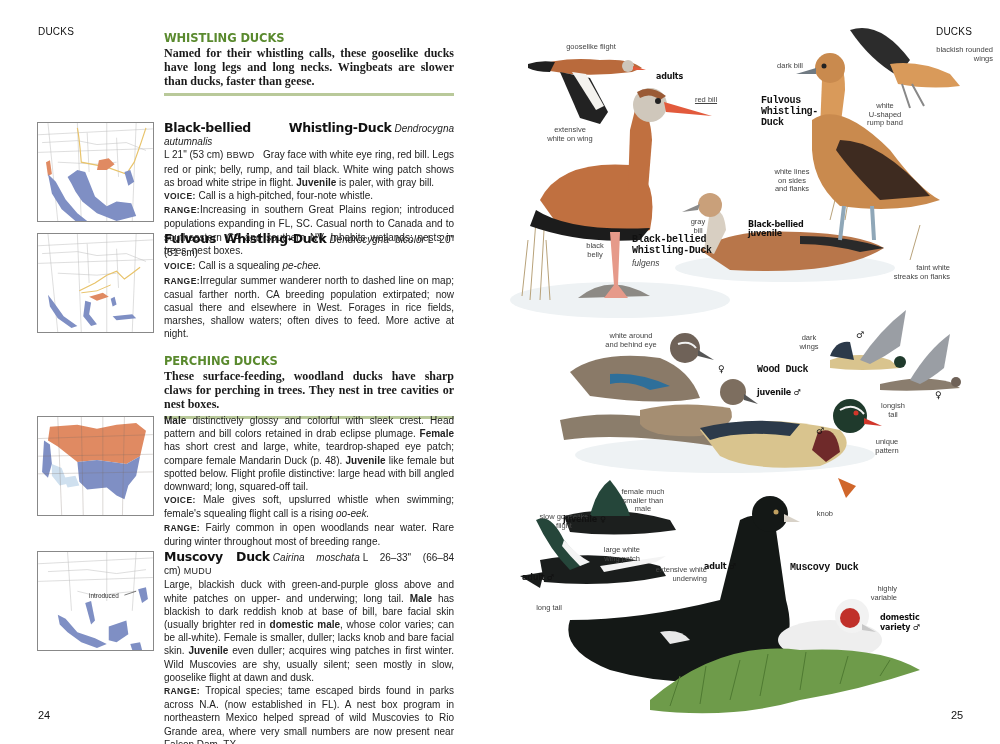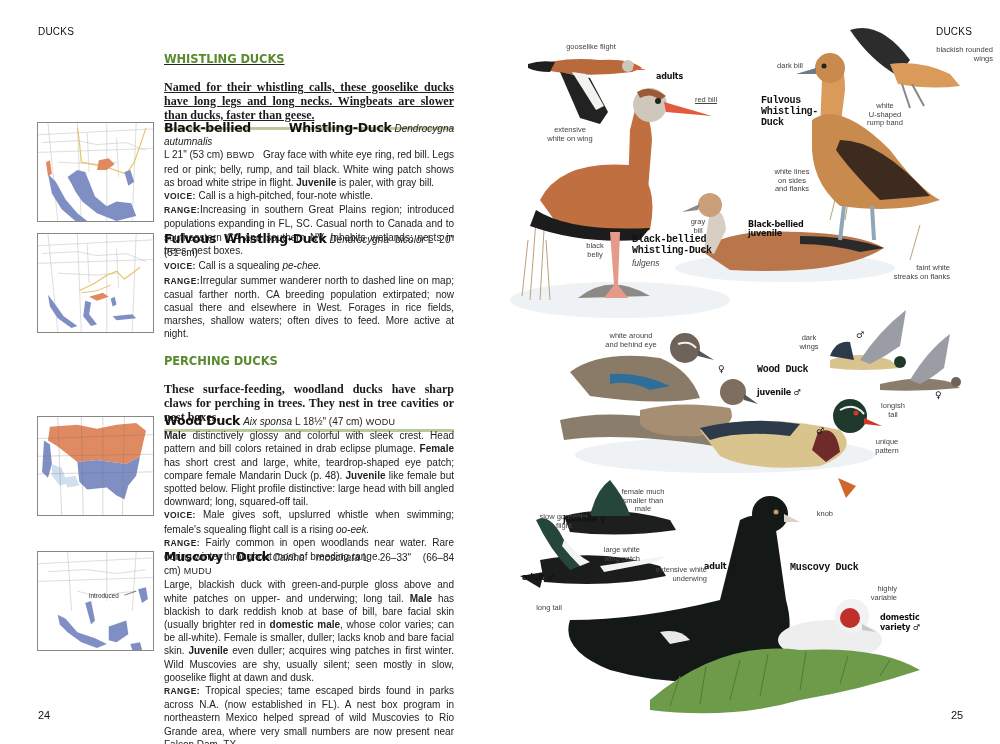--- a/index.html
+++ b/index.html
@@ -8,21 +8,21 @@
 
   .page { position: absolute; top: 0; height: 744px; }
   .page-left { left: 0; width: 500px; }
   .page-right { left: 500px; width: 500px; }
 
   .running-head { position: absolute; font-size: 10px; color: #111; letter-spacing: 0.2px; }
   .folio { position: absolute; font-size: 11px; color: #111; }
 
   .section { position: absolute; left: 164px; width: 290px; }
   .section-title { font-family: "DejaVu Sans", sans-serif; font-weight: bold; font-size: 11.5px; color: #5a8a2e; line-height: 14px; letter-spacing: -0.1px; }
-  .section-intro { font-family: "Liberation Serif", serif; font-weight: bold; font-size: 12px; line-height: 14px; color: #1a1a1a; text-align: justify; margin-top: 14px; }
+  .section-intro { font-family: "Liberation Serif", serif; font-weight: bold; font-size: 12px; line-height: 14px; color: #1a1a1a; text-align: justify; margin-top: 1px; }
   .section-rule { height: 3px; background: #b9c99a; margin-top: 5px; }
 
   .map { position: absolute; left: 37px; width: 117px; border: 1px solid #888; background: #fff; overflow: hidden; }
   .map svg { display: block; width: 100%; height: 100%; }
 
   .entry { position: absolute; left: 164px; width: 290px; font-size: 10px; line-height: 13.2px; color: #222; text-align: justify; }
   .entry .name { font-family: "DejaVu Sans", sans-serif; font-weight: bold; font-size: 12.5px; color: #111; letter-spacing: -0.3px; }
   .entry .sci { font-style: italic; font-size: 10px; margin-left: 3px; }
   .entry .meas { font-size: 10px; margin-left: 3px; }
   .entry .code { font-size: 9px; letter-spacing: 0.3px; margin-left: 3px; }
@@ -38,21 +38,21 @@
   .stag { position: absolute; font-family: "DejaVu Sans", sans-serif; font-weight: bold; font-size: 8px; color: #111; letter-spacing: -0.2px; }
   .ital { position: absolute; font-style: italic; font-size: 8.5px; color: #444; }
   .illus { position: absolute; left: 0; top: 0; width: 500px; height: 744px; }
 </style>
 </head>
 <body>
 
 <div class="page page-left">
   <div class="running-head" style="left:38px;top:26px;">DUCKS</div>
 
-  <div class="section" style="top:52px;text-decoration:underline;">
+  <div class="section" style="top:31px;">
     <div class="section-title">WHISTLING DUCKS</div>
     <div class="section-intro">Named for their whistling calls, these gooselike ducks have long legs and long necks. Wingbeats are slower than ducks, faster than geese.</div>
     <div class="section-rule"></div>
   </div>
 
   <div class="map" style="top:122px;height:100px;">
     <svg viewBox="0 0 117 100">
       <g stroke="#bbb" stroke-width="0.5" fill="none">
         <path d="M0 12 L117 6 M0 30 L117 26 M10 0 L20 100 M40 0 L44 100 M70 0 L70 100 M100 0 L96 100"></path>
         <path d="M4 20 L40 18 L60 22 L90 20 L110 28 M20 40 L60 42 L80 40 M50 10 L52 50 M80 15 L82 55"></path>
@@ -114,23 +114,20 @@
       <path d="M40 46 L60 44 L90 48 L104 40 L100 60 L92 70 L88 84 L80 80 L70 72 L50 74 L42 66 Z" fill="#7f8fc4"></path>
       <path d="M6 24 L12 28 L14 48 L10 62 L4 56 Z" fill="#7f8fc4"></path>
       <path d="M14 48 L24 52 L30 68 L22 70 L14 60 Z" fill="#cfe0ef"></path>
       <path d="M26 62 L38 60 L42 70 L30 72 Z" fill="#cfe0ef"></path>
       <g stroke="#7a6a64" stroke-width="0.4" fill="none" opacity="0.7">
         <path d="M0 22 L117 18 M0 40 L117 38 M0 58 L117 56 M20 0 L24 100 M44 0 L46 100 M66 0 L66 100 M88 0 L86 100"></path>
       </g>
     </svg>
   </div>
   <div class="entry" style="top:414px;">
-    <p>
-      <span class="name">Wood Duck</span><span class="sci">Aix sponsa</span><span class="meas">L 18½" (47 cm)</span><span class="code">WODU</span>
-    </p>
     <p>
       <b>Male</b>
       <span>distinctively glossy and colorful with sleek crest. Head pattern and bill colors retained in drab eclipse plumage.</span>
       <b>Female</b>
       <span>has short crest and large, white, teardrop-shaped eye patch; compare female Mandarin Duck (p. 48).</span>
       <b>Juvenile</b>
       <span>like female but spotted below. Flight profile distinctive: large head with bill angled downward; long, squared-off tail.</span>
     </p>
     <p><span class="lbl">VOICE:</span> <span>Male gives soft, upslurred whistle when swimming; female's squealing flight call is a rising</span> <i>oo-eek.</i></p>
     <p><span class="lbl">RANGE:</span> <span>Fairly common in open woodlands near water. Rare during winter throughout most of breeding range.</span></p>

